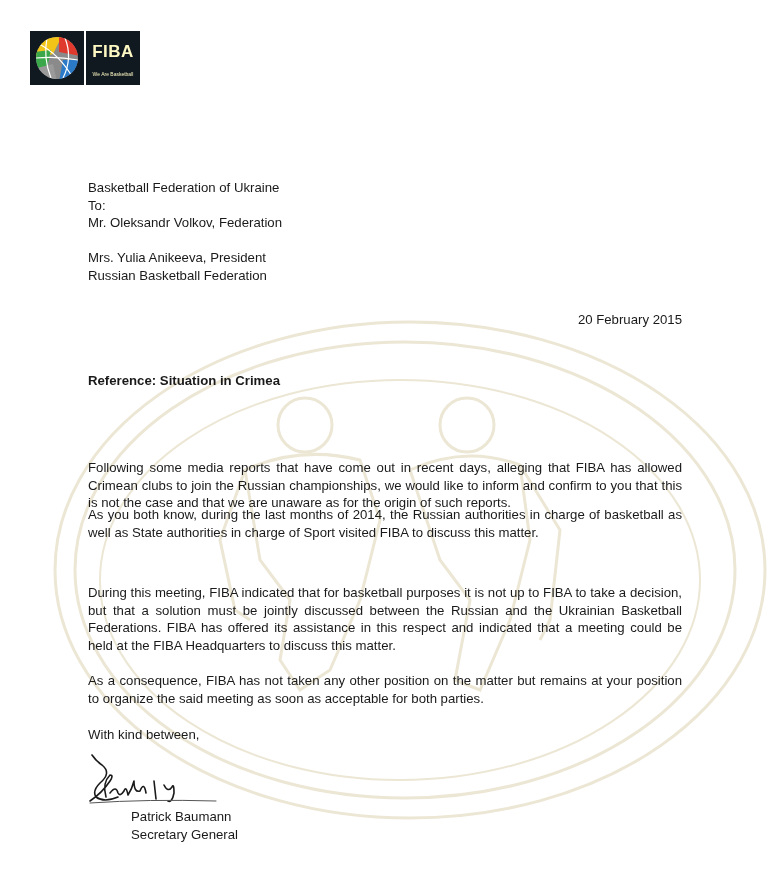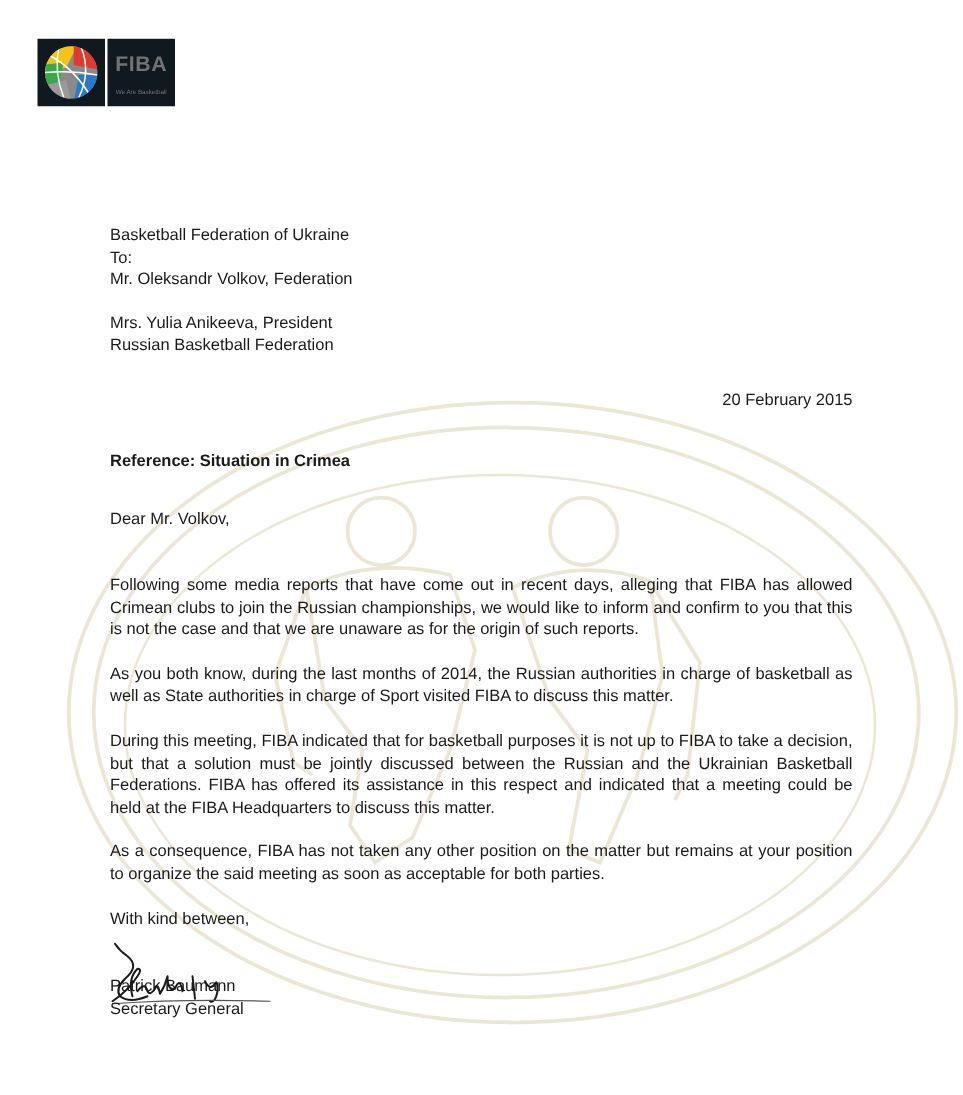--- a/index.html
+++ b/index.html
@@ -4,21 +4,21 @@
   <style>
     html, body { margin: 0; padding: 0; background: #ffffff; }
     body {
       width: 770px; height: 876px; position: relative; overflow: hidden;
       font-family: "Liberation Sans", "DejaVu Sans", sans-serif;
       color: #1a1a1a;
     }
     .watermark { position: absolute; left: 0; top: 0; width: 770px; height: 876px; pointer-events: none; }
     .logo { position: absolute; left: 30px; top: 31px; height: 54px; display: flex; gap: 2px; }
     .logo-ball { width: 54px; height: 54px; background: #101820; display: flex; align-items: center; justify-content: center; }
-    .logo-word { width: 54px; height: 54px; background: #101820; color: #737373; display: flex; flex-direction: column; align-items: center; justify-content: center; }
+    .logo-word { width: 54px; height: 54px; background: #101820; color: #fef9c3; display: flex; flex-direction: column; align-items: center; justify-content: center; }
     .logo-word .brand { font-weight: bold; font-size: 17px; letter-spacing: 0.5px; line-height: 18px; margin-top: 4px; }
     .logo-word .tag { font-size: 5px; margin-top: 10px; }
     .content { position: absolute; left: 88px; top: 0; width: 594px; font-size: 13.2px; line-height: 17.5px; }
     .block { position: absolute; left: 0; width: 594px; }
     .line { display: block; white-space: nowrap; }
     .justify p { margin: 0; text-align: justify; text-align-last: left; }
     .bold { font-weight: bold; }
     .date { position: absolute; right: 0; top: 311px; text-align: center; white-space: nowrap; }
     .signature { position: absolute; left: 0; top: 753px; width: 130px; height: 55px; }
   </style>
@@ -81,30 +81,29 @@
     <span class="line">Basketball Federation of Ukraine</span>
     <span class="line">To:</span>
     <span class="line">Mr.  Oleksandr Volkov, Federation</span>
     <span class="line" style="height:17.5px;"></span>
     <span class="line">Mrs. Yulia Anikeeva, President</span>
     <span class="line">Russian Basketball Federation</span>
   </div>
 
   <span class="date">20 February 2015</span>
 
-  <div class="block bold" style="top:360px;">Reference: Situation in Crimea</div>
+  <div class="block bold" style="top:372px;">Reference: Situation in Crimea</div>
 
   <div class="block" style="top:406px;">
-    <span class="line">Dear Mr. Volkov,</span>
   </div>
 
   <div class="block justify" style="top:459px;">
     <p>Following some media reports that have come out in recent days, alleging that FIBA has allowed Crimean clubs to join the Russian championships, we would like to inform and confirm to you that this is not the case and that we are unaware as for the origin of such reports.</p>
   </div>
-  <div class="block justify" style="top:530px;">
+  <div class="block justify" style="top:506px;">
     <p>As you both know, during the last months of 2014, the Russian authorities in charge of basketball as well as State authorities in charge of Sport visited FIBA to discuss this matter.</p>
   </div>
   <div class="block justify" style="top:584px;">
     <p>During this meeting, FIBA indicated that for basketball purposes it is not up to FIBA to take a decision, but that a solution must be jointly discussed between the Russian and the Ukrainian Basketball Federations. FIBA has offered its assistance in this respect and indicated that a meeting could be held at the FIBA Headquarters to discuss this matter.</p>
   </div>
   <div class="block justify" style="top:672px;">
     <p>As a consequence, FIBA has not taken any other position on the matter but remains at your position to organize the said meeting as soon as acceptable for both parties.</p>
   </div>
 
   <div class="block" style="top:726px;">With kind between,</div>
@@ -113,17 +112,17 @@
     <g fill="none" stroke="#1a1a1a" stroke-width="1.6" stroke-linecap="round" stroke-linejoin="round">
       <path d="M4 2 Q8 8 14 12 Q24 20 12 30 Q4 38 8 44 Q16 50 30 44"></path>
       <path d="M2 48 Q14 40 22 28 Q26 22 22 22 Q14 30 18 44"></path>
       <path d="M22 40 Q28 32 30 40 Q32 44 36 38 Q38 32 40 42 Q44 36 46 28 Q46 40 52 38 Q56 28 58 40"></path>
       <path d="M66 28 L68 46"></path>
       <path d="M76 32 Q80 40 84 34 Q86 30 86 40 Q84 50 80 48"></path>
       <path d="M2 50 Q60 46 128 48" stroke-width="1" stroke="#555"></path>
     </g>
   </svg>
 
-  <div class="block" style="top:780px;">
+  <div class="block" style="top:808px;margin-left:43px;">
     <span class="line">Patrick Baumann</span>
     <span class="line">Secretary General</span>
   </div>
 </div>
 
 </body></html>

